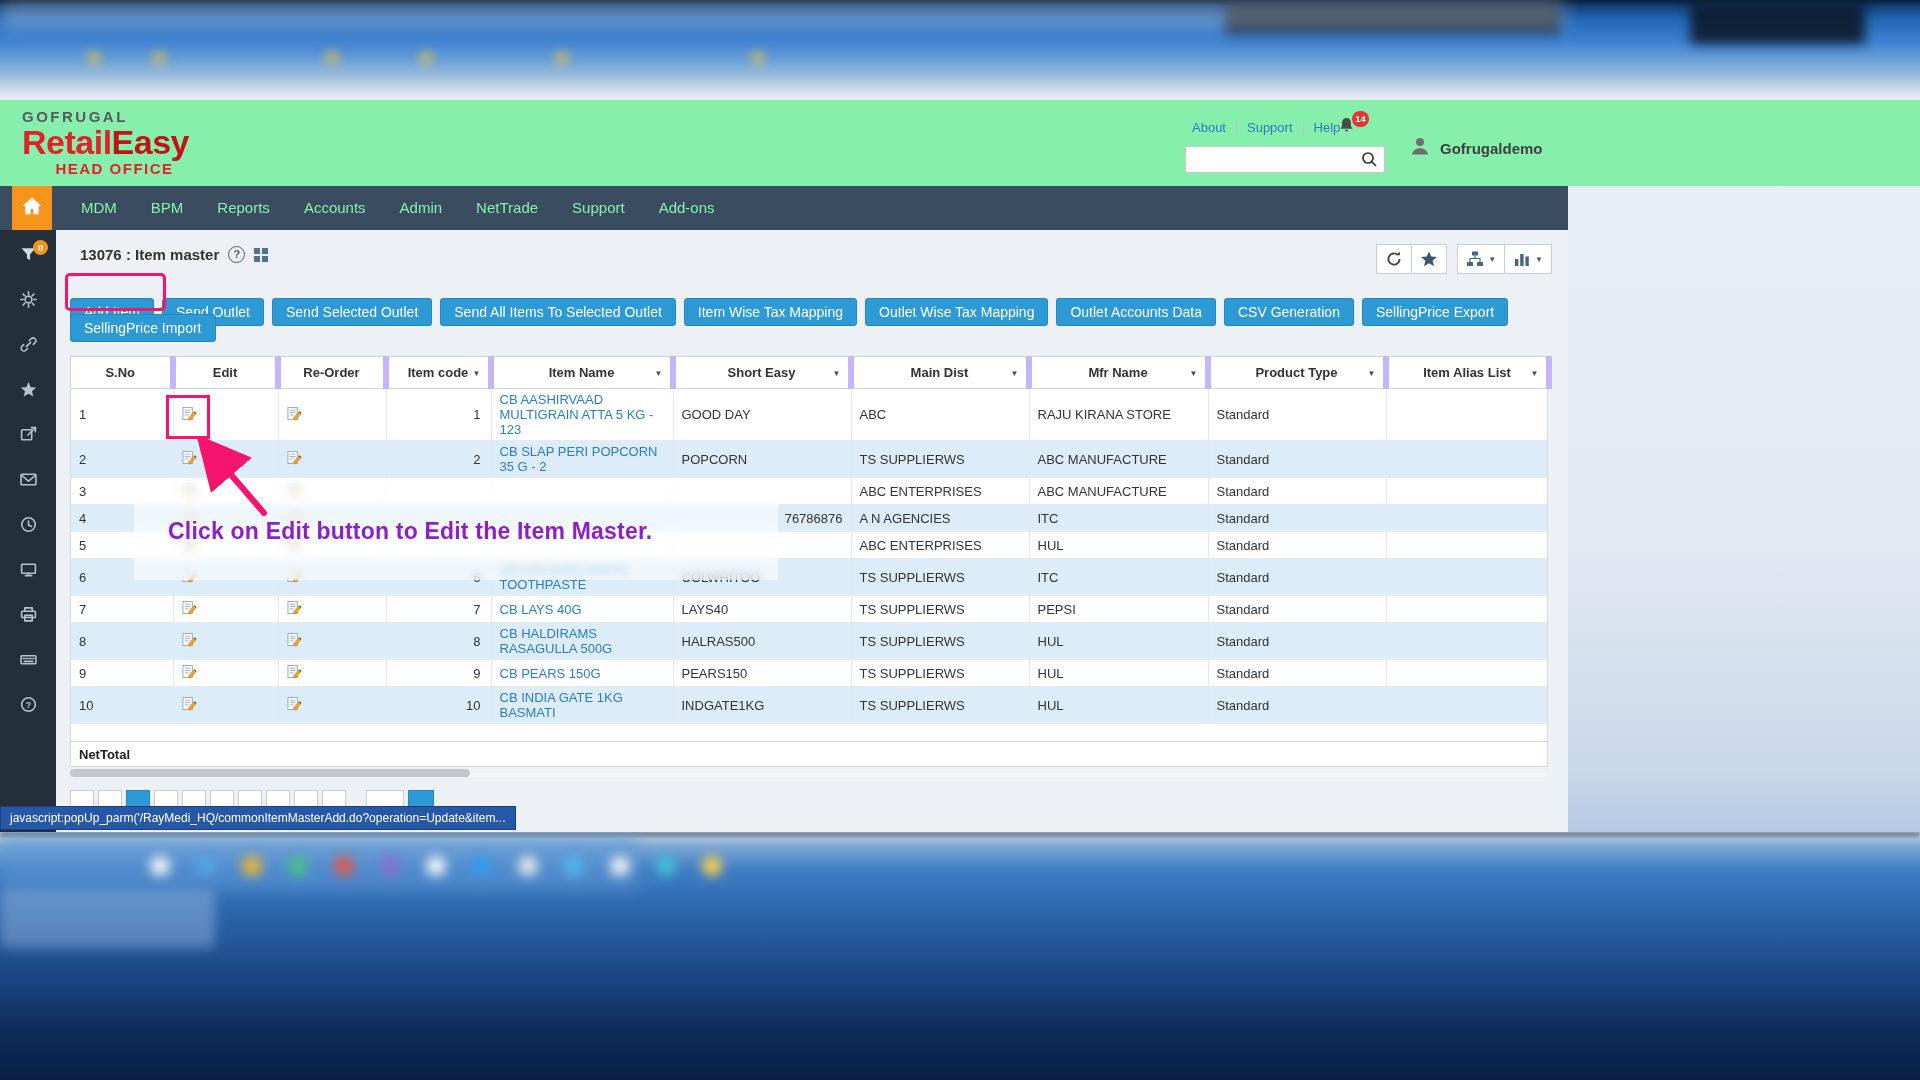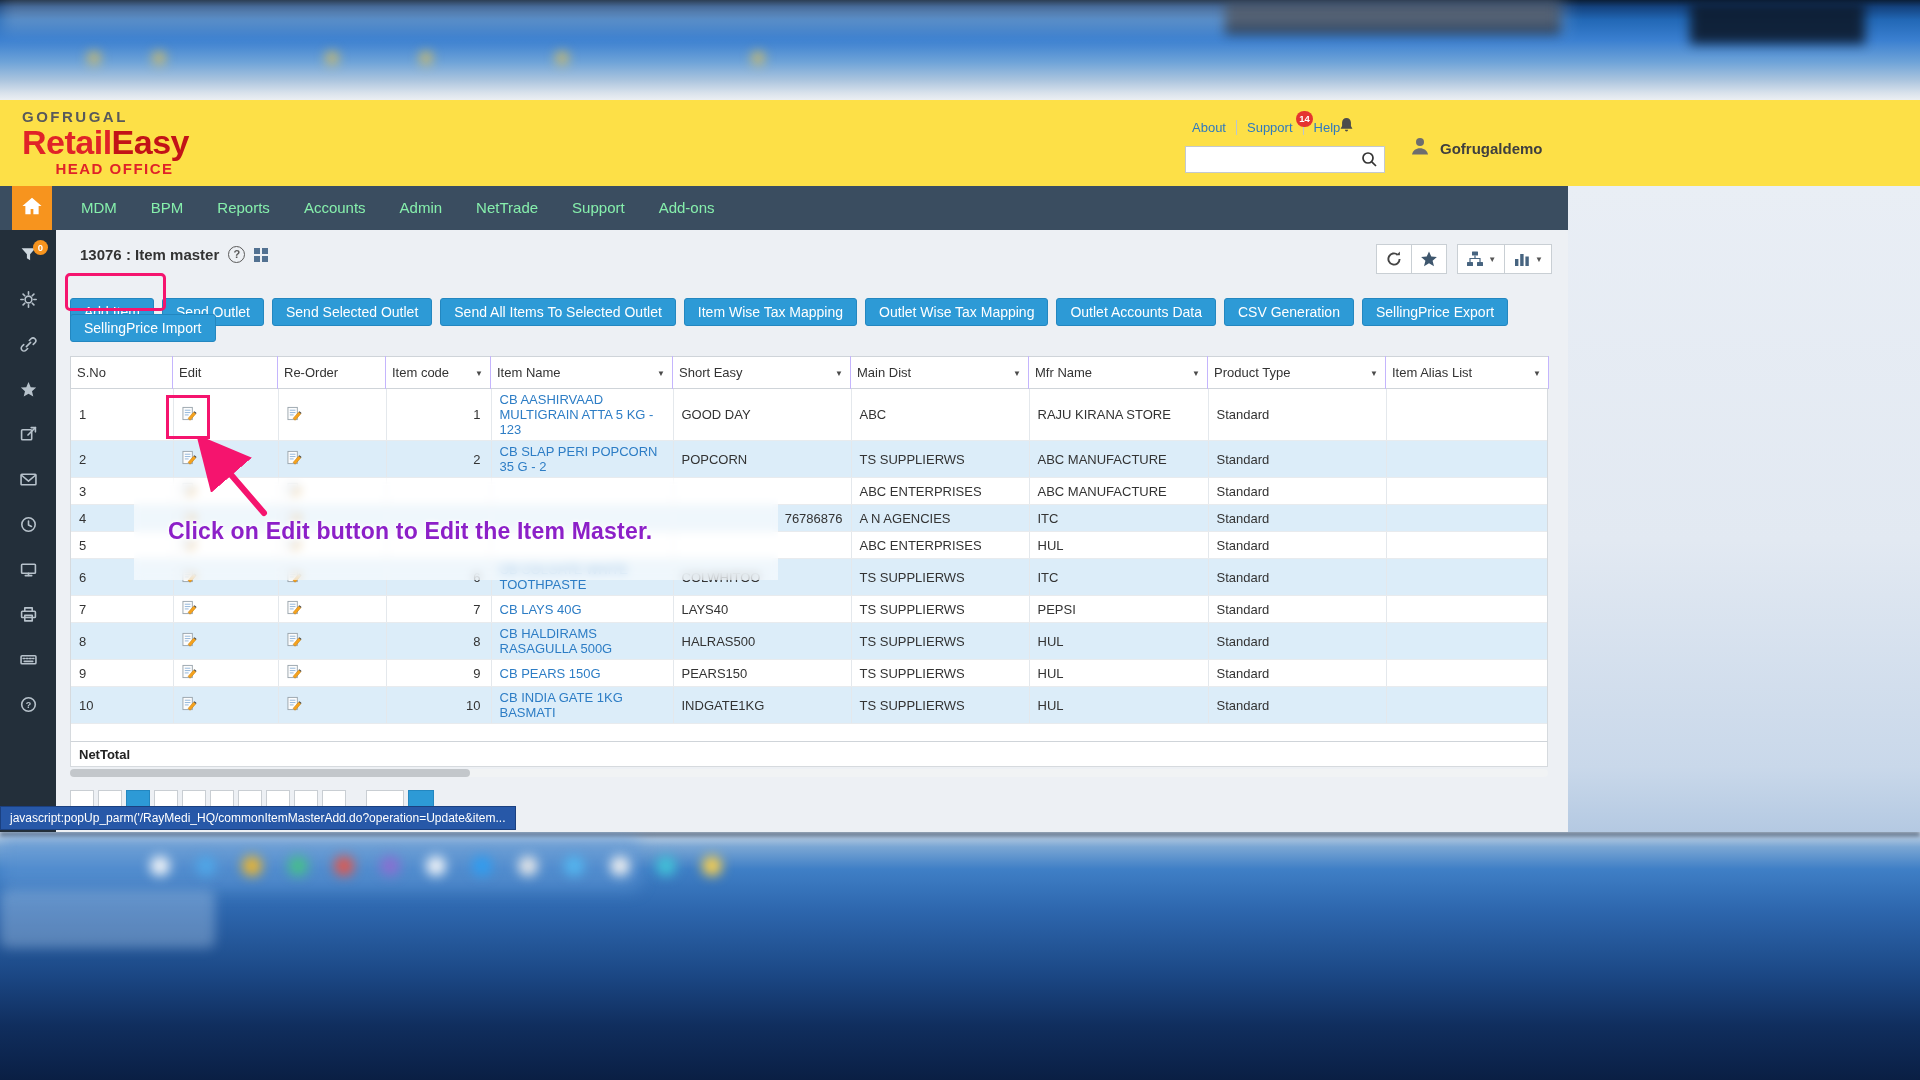--- a/index.html
+++ b/index.html
@@ -10,32 +10,32 @@
   
   .blur-top{position:absolute;left:0;top:0;width:1920px;height:100px;overflow:hidden;
     background:linear-gradient(180deg,#0b1f38 0%,#14427e 7%,#2268b6 20%,#3a7fd0 40%,#6ea3d8 62%,#aac4de 80%,#d9e2ec 93%,#eceff3 100%);}
   .blur-top .blob{position:absolute;filter:blur(6px);}
   .bt-dark1{left:1225px;top:0;width:335px;height:34px;background:#17263c;opacity:.92;}
   .bt-dark2{left:1690px;top:2px;width:175px;height:42px;background:#0d1a2c;opacity:.9;}
   .bt-band{left:0;top:44px;width:1565px;height:30px;background:rgba(255,255,255,.28);filter:blur(9px);}
   .bt-dot{width:12px;height:12px;border-radius:50%;background:#e9c34b;top:52px;filter:blur(3px);}
 
   
-  .app-header{position:absolute;left:0;top:100px;width:1920px;height:86px;background:#fde047;text-decoration:underline;}
+  .app-header{position:absolute;left:0;top:100px;width:1920px;height:86px;background:#86efac;text-decoration:underline;}
   .logo{position:absolute;left:22px;top:8px;width:185px;}
   .logo-brand{font-size:15px;font-weight:bold;letter-spacing:2.5px;color:#58595b;}
   .logo-product{font-size:34px;font-weight:bold;line-height:34px;letter-spacing:-0.5px;}
   .logo-red{color:#e02328;}
   .logo-dark{color:#c21317;}
   .logo-sub{font-size:15px;font-weight:bold;color:#e02328;letter-spacing:1.5px;text-align:center;margin-top:1px;}
   .header-links{position:absolute;left:1192px;top:20px;font-size:13px;color:#2e79c0;white-space:nowrap;}
   .hlink{cursor:pointer;}
   .hlink + .hlink{border-left:1px solid #b9c6d2;padding-left:10px;margin-left:10px;}
   .bell-wrap{position:absolute;left:1337px;top:16px;}
-  .bell-badge{position:absolute;left:1296px;top:11px;min-width:17px;height:16px;border-radius:9px;
+  .bell-badge{position:absolute;left:1352px;top:11px;min-width:17px;height:16px;border-radius:9px;
     background:#e53430;color:#fff;font-size:9.5px;font-weight:bold;text-align:center;line-height:16px;padding:0 2px;}
   .search-box{position:absolute;left:1185px;top:46px;width:200px;height:27px;background:#fff;border:1px solid #c4c9ce;}
   .search-box input{position:absolute;left:4px;top:1px;width:168px;height:23px;border:none;outline:none;font-size:13px;background:transparent;}
   .search-glass{position:absolute;right:6px;top:4px;}
   .user-wrap{position:absolute;left:1408px;top:34px;display:flex;align-items:center;gap:8px;}
   .user-name{font-size:15px;font-weight:bold;color:#3f3f3f;}
 
   
   .nav-bar{position:absolute;left:0;top:186px;width:1568px;height:44px;background:#3a4d60;display:flex;align-items:stretch;}
   .nav-home{width:40px;margin-left:12px;background:#f7941e;display:flex;align-items:center;justify-content:center;cursor:pointer;}
@@ -72,22 +72,22 @@
   .toolbar-row{position:absolute;left:14px;display:flex;gap:8px;}
   .toolbar-row-1{top:48px;margin-top:20px;}
   .toolbar-row-2{top:84px;}
   .action-btn{height:28px;background:#2d9ad6;color:#fff;border:1px solid #2387c0;border-radius:3px;
     font-size:14px;font-family:inherit;padding:0 13px;cursor:pointer;white-space:nowrap;}
 
   
   .table-area{position:absolute;left:14px;top:126px;width:1478px;}
   table{border-collapse:collapse;table-layout:fixed;width:1478px;background:#fff;}
   .head-table{border:1px solid #cfd4d9;}
-  th{height:32px;padding:4px 6px;font-size:13px;font-weight:normal;color:#333;text-align:left;
-     border-right:1px solid #c4b5fd;position:relative;overflow:hidden;white-space:nowrap;}
+  th{height:32px;padding:4px 6px;font-size:13px;font-weight:bold;color:#333;text-align:center;
+     border-right:6px solid #c4b5fd;position:relative;overflow:hidden;white-space:nowrap;}
   .sort-caret{position:absolute;right:7px;top:50%;transform:translateY(-50%);font-size:8px;color:#4a4a4a;cursor:pointer;}
   .table-body-wrap{height:352px;overflow:hidden;border-left:1px solid #d6dade;border-right:1px solid #d6dade;background:#fff;}
   td{height:27px;padding:3px 8px;font-size:13px;color:#333;border-right:1px solid #e4e8ec;
      border-bottom:1px solid #e8ebee;vertical-align:middle;overflow:hidden;}
   tbody tr:nth-child(even) td{background:#dcedf9;}
   td.c-code{text-align:right;padding-right:10px;}
   td.c-edit,td.c-reorder{padding-left:8px;}
   .item-link{color:#2d7dc5;cursor:pointer;}
   .cell-icon{display:inline-block;cursor:pointer;line-height:0;}
   .item-table tbody tr:nth-child(4) td.c-short{text-align:right;padding-right:8px;}

